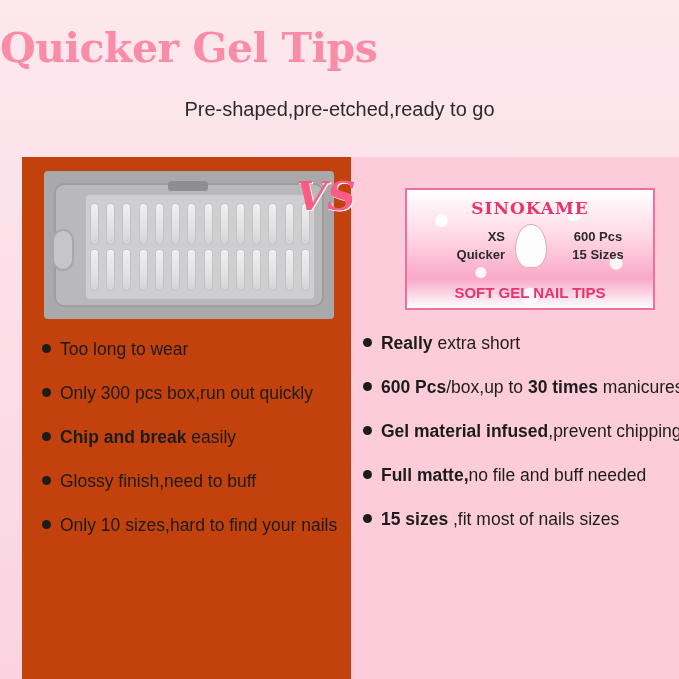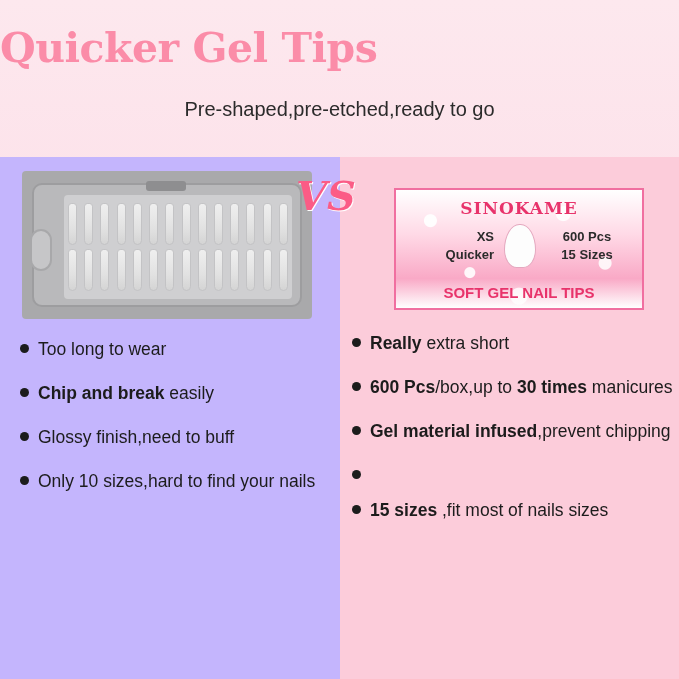--- a/index.html
+++ b/index.html
@@ -53,21 +53,22 @@
     height: 522px;
     display: flex;
   }
   .panel {
     position: relative;
     box-sizing: border-box;
   }
   .panel-left {
     width: 340px;
     height: 522px;
-    background: #c4b5fd;
+    background: #c2410c;
+    margin-left: 22px;
   }
   .panel-right {
     width: 339px;
     height: 522px;
     background: #fcccda;
   }
 
   
   .img-box {
     position: absolute;
@@ -322,20 +323,24 @@
         </div>
       </div>
 
       <div class="bullets bullets-left">
           <div class="bullet">
             <span class="dot"></span>
             <span class="btext"><span>Too long to wear</span></span>
           </div>
           <div class="bullet">
             <span class="dot"></span>
+            <span class="btext"><span>Only 300 pcs box,run out quickly</span></span>
+          </div>
+          <div class="bullet">
+            <span class="dot"></span>
             <span class="btext"><b>Chip and break</b><span> easily</span></span>
           </div>
           <div class="bullet">
             <span class="dot"></span>
             <span class="btext"><span>Glossy finish,need to buff</span></span>
           </div>
           <div class="bullet">
             <span class="dot"></span>
             <span class="btext"><span>Only 10 sizes,hard to find your nails</span></span>
           </div>
@@ -366,20 +371,21 @@
           <div class="bullet">
             <span class="dot"></span>
             <span class="btext"><b>600 Pcs</b><span>/box,up to </span><b>30 times</b><span> manicures</span></span>
           </div>
           <div class="bullet">
             <span class="dot"></span>
             <span class="btext"><b>Gel material infused</b><span>,prevent chipping</span></span>
           </div>
           <div class="bullet">
             <span class="dot"></span>
+            <span class="btext"><b>Full matte,</b><span>no file and buff needed</span></span>
           </div>
           <div class="bullet">
             <span class="dot"></span>
             <span class="btext"><b>15 sizes </b><span>,fit most of nails sizes</span></span>
           </div>
         </div>
     </div>
 
     <div class="vs">VS</div>
   </div>

